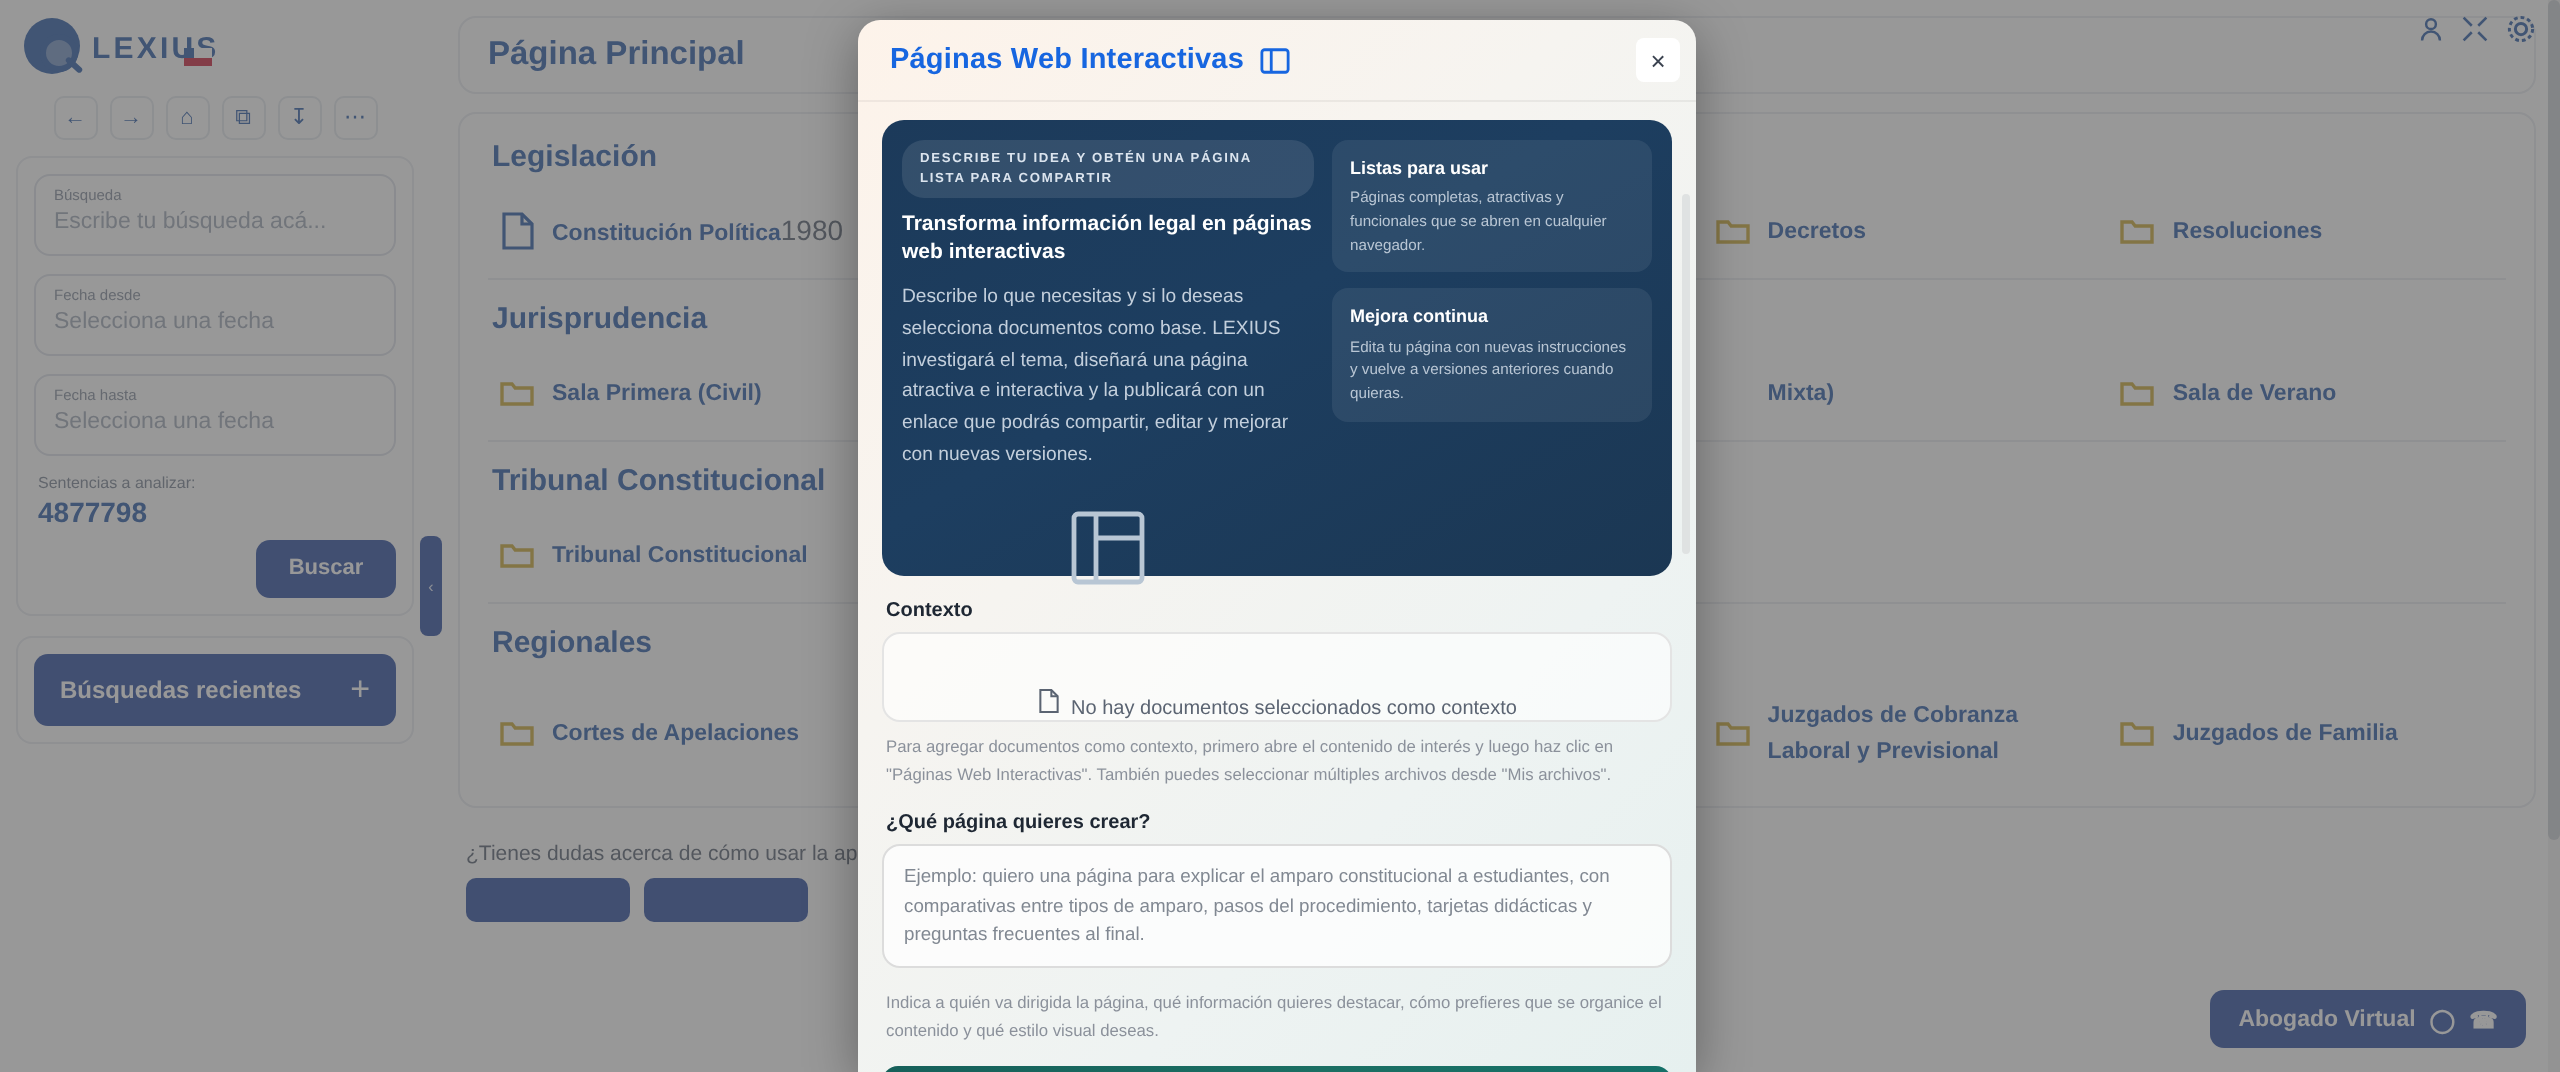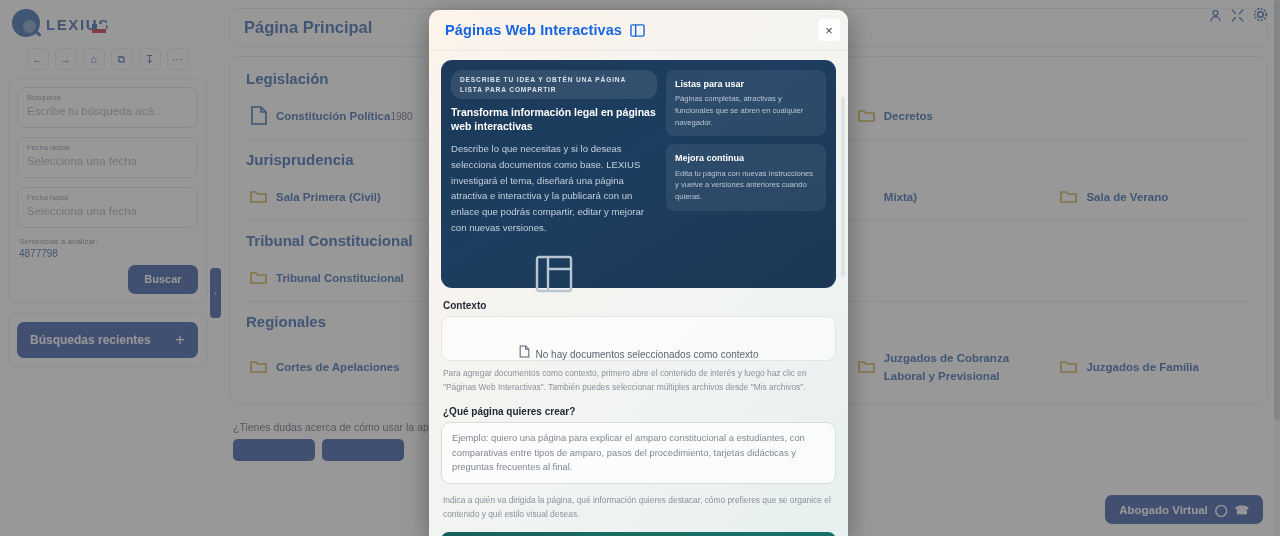--- a/index.html
+++ b/index.html
@@ -68,21 +68,21 @@
     padding: 8px; margin-bottom: 10px;
   }
   .field {
     border: 1px solid #d9dee6; border-radius: 8px;
     padding: 5px 9px 7px 9px; margin-bottom: 9px;
     background: #fff;
   }
   .field-label { font-size: 7.5px; color: #7b8596; line-height: 1.3; }
   .field-value { font-size: 11.5px; color: #9aa3b2; line-height: 1.5; }
   .sent-label { font-size: 8px; color: #6f7a8b; line-height: 1.35; padding-left: 2px;}
-  .sent-num { font-size: 10px; color: #1b4fa0; font-weight: 400; padding-left: 2px; }
+  .sent-num { font-size: 14px; color: #1b4fa0; font-weight: 700; padding-left: 2px; }
   .btn-buscar {
     margin-top: 6px; margin-left: auto; display: block;
     width: 70px; height: 29px; border-radius: 7px;
     background: #1b3f99; color: #fff; border: none;
     font-size: 11px; font-weight: 600;
     font-family: "Liberation Sans", sans-serif;
   }
 
   .recentcard { border: 1px solid #e6e9ef; border-radius: 8px; padding: 8px; }
   .btn-recent {
@@ -116,21 +116,21 @@
   .grid { display: grid; grid-template-columns: repeat(5, 1fr); gap: 2px 4px; }
   .item {
     display: flex; align-items: center; gap: 9px;
     padding: 8px 6px; border-radius: 6px; min-height: 36px;
   }
   .item .ico { flex: 0 0 17px; display:flex; }
   .item .txt { min-width: 0; }
   .item .t1 {
     font-size: 11.5px; font-weight: 700; color: #1b4fa0; line-height: 1.18;
   }
-  .item .t2 { font-size: 10px; color: #4a5566; line-height: 1.3; }
+  .item .t2 { font-size: 14px; color: #4a5566; line-height: 1.3; }
   .divider { height: 1px; background: #e6e9ef; margin: 6px 0 11px 0; }
   .footer-note { font-size: 10.5px; color: #4a5566; padding: 8px 4px 6px 4px; }
   .footer-btns { display: flex; gap: 7px; padding-left: 4px; }
   .footer-btn {
     width: 82px; height: 22px; border-radius: 5px; background: #1b3f99;
   }
   .chat-fab {
     position: absolute; right: 17px; bottom: 12px;
     height: 29px; border-radius: 7px; background: #1b3f99;
     color: #fff; display: flex; align-items: center; gap: 7px;
@@ -347,20 +347,28 @@
             </span>
           <span class="txt"><span class="t1"></span></span>
         </div>
         <div class="item">
           <span class="ico">
               <svg width="17" height="15" viewBox="0 0 17 15">
                 <path d="M1 3h5l1.6 2H16v8H1z" fill="none" stroke="#c9a227" stroke-width="1.7"></path>
               </svg>
             </span>
           <span class="txt"><span class="t1">Decretos</span></span>
+        </div>
+        <div class="item">
+          <span class="ico">
+              <svg width="17" height="15" viewBox="0 0 17 15">
+                <path d="M1 3h5l1.6 2H16v8H1z" fill="none" stroke="#c9a227" stroke-width="1.7"></path>
+              </svg>
+            </span>
+          <span class="txt"><span class="t1">Resoluciones</span></span>
         </div>
       </div>
 
       <div class="divider"></div>
 
       <div class="section-title">Jurisprudencia</div>
       <div class="grid">
         <div class="item">
           <span class="ico">
               <svg width="17" height="15" viewBox="0 0 17 15">

